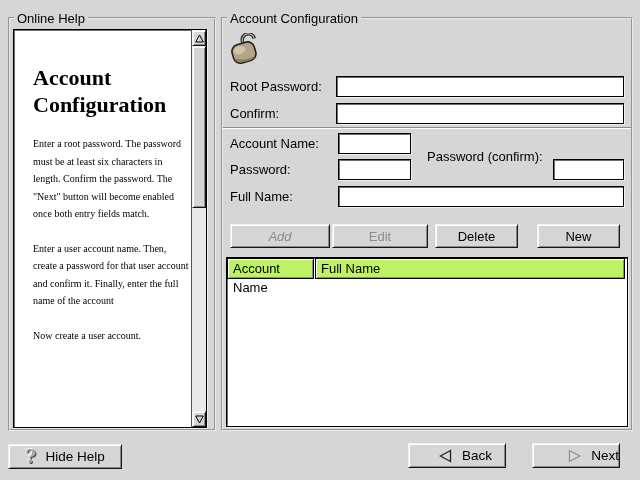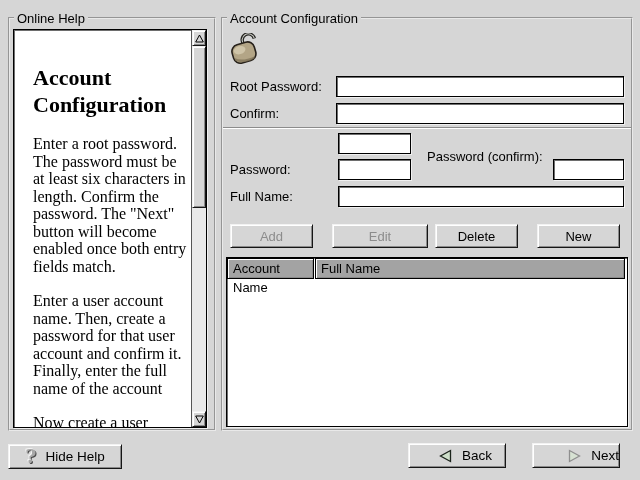--- a/index.html
+++ b/index.html
@@ -38,21 +38,21 @@
   #help-viewport {
     position:absolute; left:13px; top:29px; width:194px; height:399px;
     display:flex; flex-direction:row;
   }
   #help-text { flex:1; overflow:hidden; padding:34px 4px 0 19px;
     font-family:"Liberation Serif", serif; }
   #help-text h1 {
     font-size:22px; line-height:27px; font-weight:bold;
     width:152px; margin-bottom:17px;
   }
-  #help-text p { font-size:16px; line-height:17.5px; width:156px; margin-bottom:17px; }
+  #help-text p { font-size:10px; line-height:17.5px; width:156px; margin-bottom:17px; }
 
   .scrollbar {
     width:15px; position:relative; background:#e9e9e9;
     border-left:1px solid #555;
   }
   .sb-btn { position:absolute; left:0; right:0; height:16px;
     display:flex; align-items:center; justify-content:center; }
   .sb-up { top:0; }
   .sb-down { bottom:0; }
   .sb-thumb { position:absolute; left:0; right:0; top:16px; height:162px; }
@@ -70,21 +70,21 @@
     display:flex; align-items:center; justify-content:center;
     cursor:default;
   }
   .gbtn.disabled { color:#8c8c8c; }
 
   #user-list { position:absolute; left:226px; top:257px; width:402px; height:170px; }
   .list-header { display:flex; flex-direction:row; }
   .hcell {
     height:21px; font-size:13px; line-height:19px;
     padding-left:5px; text-align:left;
-    background:#a3a3a3;
+    background:#bef264;
     border:1px solid #000;
     box-shadow: inset 1px 1px 0 #fff, inset -1px -1px 0 #8a8a8a;
   }
   .hcell.c1 { width:87px; }
   .hcell.c2 { width:310px; margin-left:1px; }
 
   
   .footer-btn { position:absolute; top:443px; height:25px;
     display:flex; align-items:center; justify-content:center; gap:9px;
     font-size:13.5px; }
@@ -143,32 +143,33 @@
   </svg>
 
   <span class="fld-label" style="left:230px; top:76px;text-align:center;">Root Password:</span>
   <input type="password" class="entry sunken" style="left: 336px; top: 76px; width: 288px;">
 
   <span class="fld-label" style="left:230px; top:103px;">Confirm:</span>
   <input type="password" class="entry sunken" style="left: 336px; top: 103px; width: 288px;">
 
   <div class="separator" style="left:223px; top:127px; width:408px;"></div>
 
+  <span class="fld-label" style="left:230px; top:133px;">Account Name:</span>
   <input type="text" class="entry sunken" style="left: 338px; top: 133px; width: 73px;">
 
   <span class="fld-label" style="left:230px; top:159px;">Password:</span>
   <input type="password" class="entry sunken" style="left: 338px; top: 159px; width: 73px;">
 
   <span class="fld-label" style="left:427px; top:146px;">Password (confirm):</span>
   <input type="password" class="entry sunken" style="left: 553px; top: 159px; width: 71px;">
 
   <span class="fld-label" style="left:230px; top:186px;">Full Name:</span>
   <input type="text" class="entry sunken" style="left: 338px; top: 186px; width: 286px;">
 
-  <div class="gbtn raised disabled" style="left:230px; top:224px; width:83px;">Add</div>
+  <div class="gbtn raised disabled" style="left:230px; top:224px; width:100px;font-style:italic;">Add</div>
   <div class="gbtn raised disabled" style="left:332px; top:224px; width:96px;">Edit</div>
   <div class="gbtn raised" style="left:435px; top:224px; width:83px;">Delete</div>
   <div class="gbtn raised" style="left:537px; top:224px; width:83px;">New</div>
 
   <div id="user-list" class="sunken">
     <div class="list-header">
       <div class="hcell c1">Account Name</div>
       <div class="hcell c2">Full Name</div>
     </div>
   </div>

